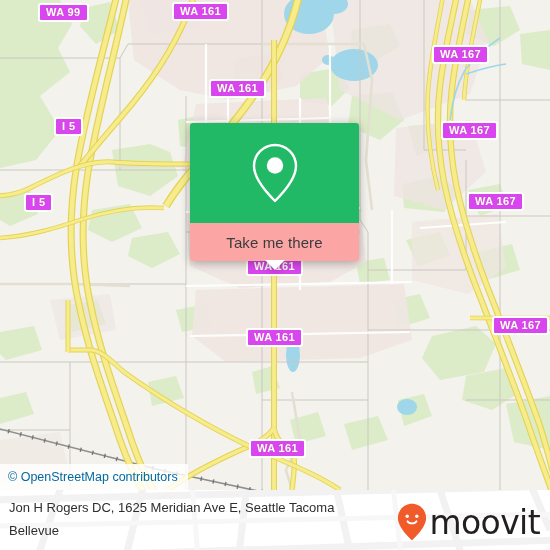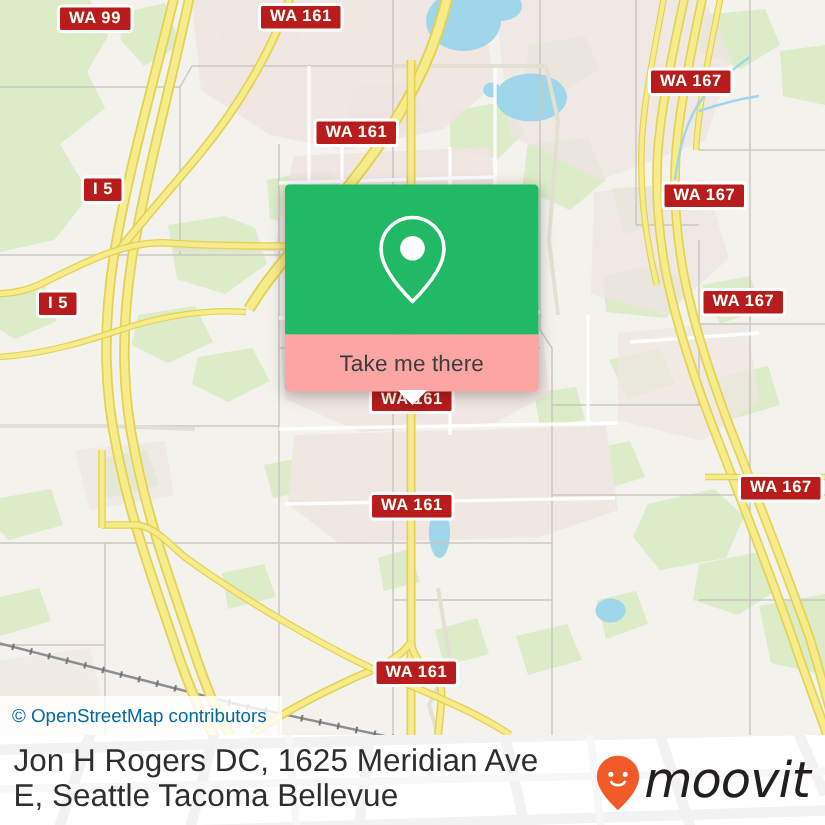--- a/index.html
+++ b/index.html
@@ -32,21 +32,21 @@
     left: 0; top: 0;
     width: 550px;
     height: 490px;
     display: block;
   }
 
   
   .shield {
     position: absolute;
     box-sizing: border-box;
-    background: #b91c1c;
+    background: #d946ef;
     border: 2px solid #FFFFFF;
     border-radius: 3px;
     color: #FFFFFF;
     font-family: "Liberation Sans", sans-serif;
     font-size: 11px;
     font-weight: bold;
     letter-spacing: 0.4px;
     line-height: 15px;
     height: 19px;
     padding: 0 6px;
@@ -130,32 +130,32 @@
     width: 550px;
     height: 100px;
     opacity: 1;
   }
   #caption {
     position: absolute;
     left: 9px;
     top: 6px;
     width: 375px;
     color: #2e2e2e;
-    font-size: 21px;
+    font-size: 13px;
     line-height: 23px;
     font-family: "Liberation Sans", sans-serif;
     z-index: 3;
   }
   #brand {
     position: absolute;
     right: 10px;
     top: 13px;
     display: flex;
+    align-items: center;
     z-index: 3;
-    font-style: italic;
   }
   #brand-pin { display:block; }
   #brand-text {
     color: #231f20;
     font-size: 33px;
     font-weight: normal;
     letter-spacing: -0.6px;
     line-height: 33px;
     font-family: "DejaVu Sans", sans-serif;
     margin-left: 2px;

